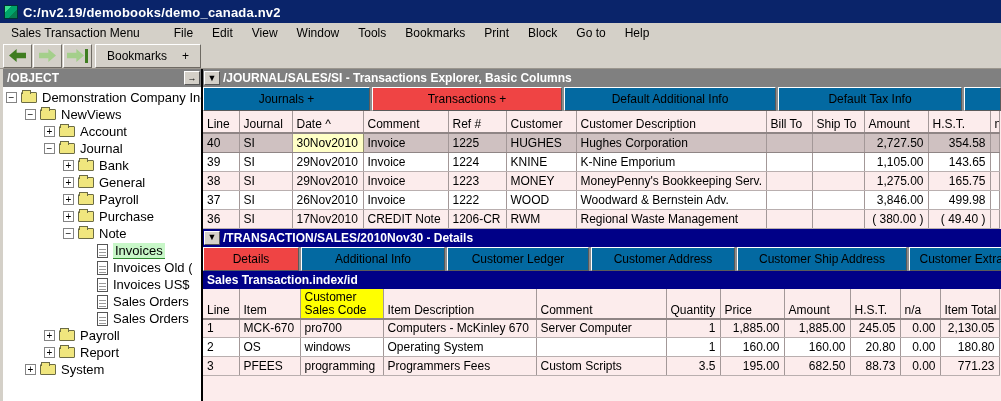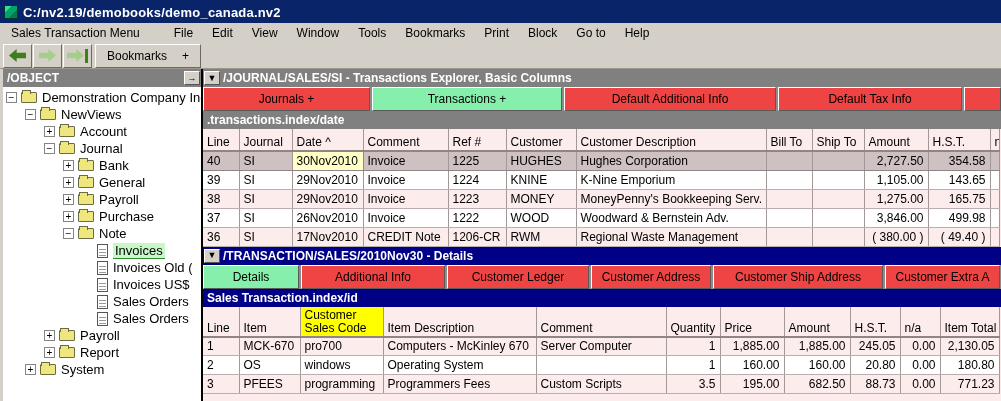--- a/index.html
+++ b/index.html
@@ -58,23 +58,23 @@
   .tlabel { font-size:13px; overflow:hidden; }
   .tlabel.sel { background:#c8f7c8; border-bottom:1px solid #2f8a2f; padding:0 2px; }
 
   
   .right-panel { flex:1; display:flex; flex-direction:column; min-width:0; background:#fceaea; }
   .phead { height:18px; display:flex; align-items:center; color:#fff; font-weight:bold; flex:none; }
   .phead.gray { background:#808080; }
   .phead.navy { background:#000087; }
   .phead .mini-btn { margin:0 3px 0 1px; }
   .tabs { height:24px; display:flex; background:#8c8c8c; flex:none; }
-  .tab { border:1px solid; border-color:#fff #5a5a5a #5a5a5a #fff; background:#ef4444; display:flex;
+  .tab { border:1px solid; border-color:#fff #5a5a5a #5a5a5a #fff; background:#0369a1; display:flex;
     align-items:center; justify-content:center; margin-right:2px; overflow:hidden; white-space:nowrap; flex:none; }
-  .tab.active { background:#86efac; }
+  .tab.active { background:#ef4444; }
   .tab.filler { flex:1; margin-right:0; }
   .idxbar { height:18px; color:#fff; font-weight:bold; display:flex; align-items:center; padding-left:4px; flex:none; }
   .idxbar.gray { background:#808080; }
   .idxbar.navy { background:#000087; }
 
   table { border-collapse:collapse; table-layout:fixed; width:796px; flex:none; }
   td,th { font-weight:normal; text-align:left; padding:1px 4px; overflow:hidden; white-space:nowrap;
     border-right:1px solid #a39898; }
   thead th { background:#fcecec; border-bottom:2px solid #8f8585; vertical-align:bottom; }
   .t1 thead tr { height:22px; }
@@ -236,21 +236,20 @@
         <div class="mini-btn">▼</div>
         <span>/JOURNAL/SALES/SI - Transactions Explorer, Basic Columns</span>
       </div>
       <div class="tabs">
         <div class="tab" style="width:167px">Journals  +</div>
         <div class="tab active" style="width:190px">Transactions  +</div>
         <div class="tab" style="width:212px">Default Additional Info</div>
         <div class="tab" style="width:184px">Default Tax Info</div>
         <div class="tab filler"></div>
       </div>
-      <div class="idxbar gray">.transactions.index/date</div>
 
       <table class="t1">
         <colgroup>
           <col style="width:36px">
             <col style="width:53px">
             <col style="width:71px">
             <col style="width:85px">
           <col style="width:58px">
             <col style="width:70px">
             <col style="width:190px">
@@ -351,21 +350,21 @@
       </table>
 
       <div class="phead navy">
         <div class="mini-btn">▼</div>
         <span>/TRANSACTION/SALES/2010Nov30 - Details</span>
       </div>
       <div class="tabs">
         <div class="tab active" style="width:96px">Details</div>
         <div class="tab" style="width:144px">Additional Info</div>
         <div class="tab" style="width:142px">Customer Ledger</div>
-        <div class="tab" style="width:120px">Customer Address</div>
+        <div class="tab" style="width:144px">Customer Address</div>
         <div class="tab" style="width:170px">Customer Ship Address</div>
         <div class="tab" style="width:115px">Customer Extra A</div>
       </div>
       <div class="idxbar navy">Sales Transaction.index/id</div>
 
       <table class="t2">
         <colgroup>
           <col style="width:36px">
             <col style="width:61px">
             <col style="width:83px">

